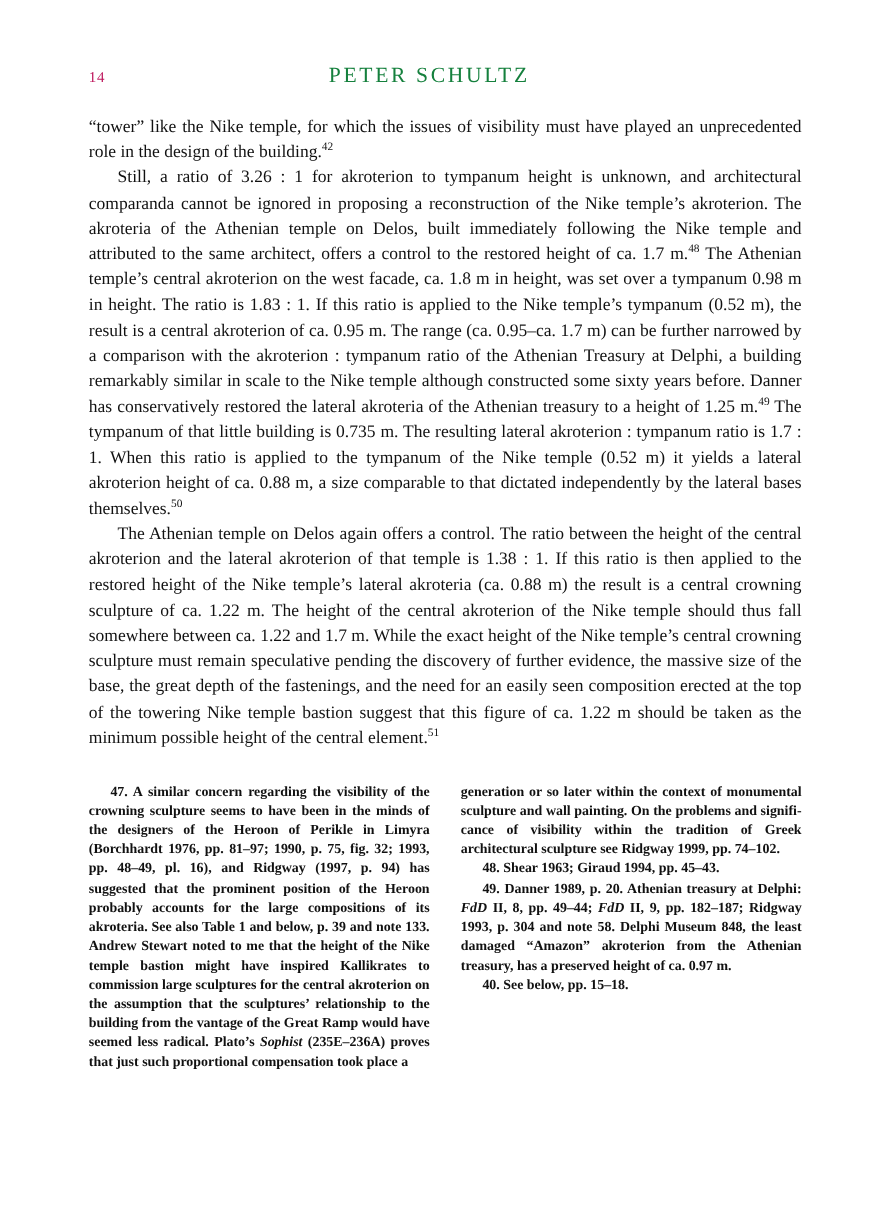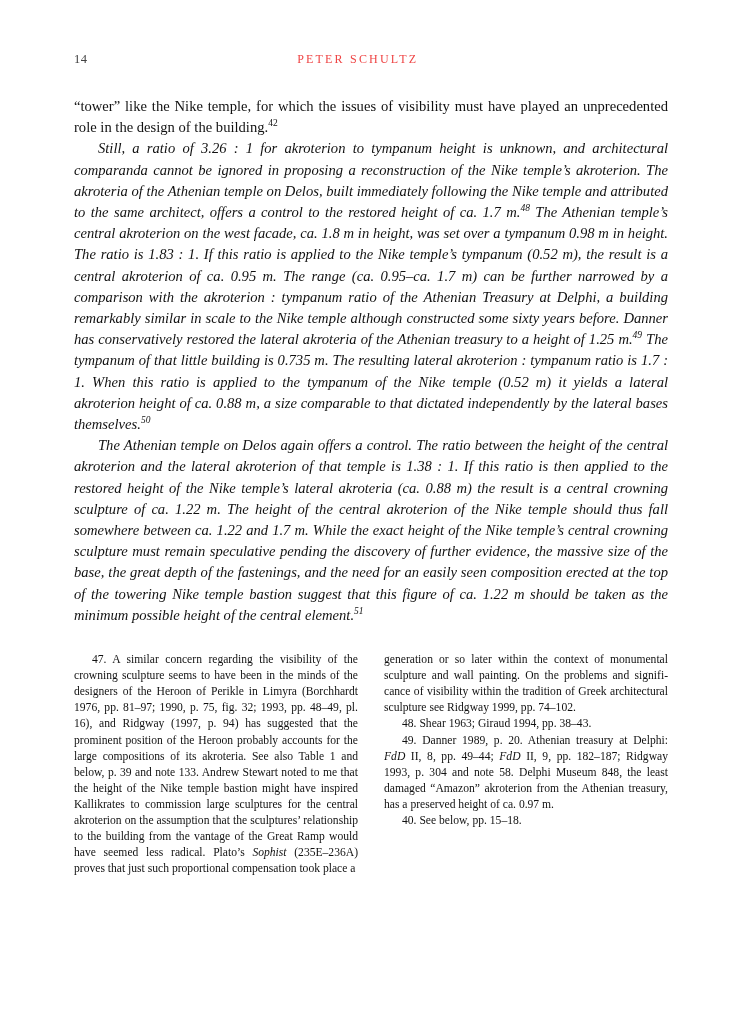--- a/index.html
+++ b/index.html
@@ -23,44 +23,43 @@
   }
   .running-head {
     display: flex;
     align-items: baseline;
     height: 18px;
     margin-bottom: 26px;
   }
   .folio {
     font-size: 12.5px;
     letter-spacing: 0.5px;
-    color: #404040;
+    color: #be185d;
   }
   .head-title {
     flex: 1;
     text-align: center;
-    font-size: 12px;
+    font-size: 18px;
     letter-spacing: 2.2px;
-    color: #ef4444;
+    color: #15803d;
     padding-right: 40px;
   }
   .body-text {
     width: 100%;
     font-size: 14.6px;
     line-height: 21.2px;
     text-align: justify;
     text-justify: inter-word;
     hyphens: none;
   }
   .body-text p {
     margin: 0;
   }
   .body-text p.indent {
     text-indent: 24px;
-    font-style: italic;
   }
   sup {
     font-size: 9.5px;
     vertical-align: super;
     line-height: 0;
   }
   em, .ital {
     font-style: italic;
   }
   .notes {
@@ -70,20 +69,21 @@
     width: 100%;
   }
   .notes-col {
     width: 50%;
     font-size: 11.6px;
     line-height: 16.1px;
     text-align: justify;
   }
   .notes-col p {
     margin: 0;
+    font-weight: bold;
   }
   .notes-col p.nindent {
     text-indent: 18px;
   }
   .spacer-first {
     display: inline-block;
     width: 18px;
   }
 </style>
 </head>
@@ -101,19 +101,19 @@
       <p class="indent"><span>Still, a ratio of 3.26 : 1 for akroterion to tympanum height is unknown, and architectural comparanda cannot be ignored in proposing a recon­struction of the Nike temple’s akroterion. The akroteria of the Athenian temple on Delos, built immediately following the Nike temple and attrib­uted to the same architect, offers a control to the restored height of ca. 1.7 m.</span><sup>48</sup><span> The Athenian temple’s central akroterion on the west facade, ca. 1.8 m in height, was set over a tympanum 0.98 m in height. The ratio is 1.83 : 1. If this ratio is applied to the Nike temple’s tympanum (0.52 m), the result is a central akroterion of ca. 0.95 m. The range (ca. 0.95–ca. 1.7 m) can be further narrowed by a comparison with the akroterion : tympanum ratio of the Athenian Treasury at Delphi, a building remarkably similar in scale to the Nike temple although constructed some sixty years before. Danner has conservatively restored the lateral akroteria of the Athenian treasury to a height of 1.25 m.</span><sup>49</sup><span> The tympanum of that little building is 0.735 m. The resulting lateral akroterion : tympanum ratio is 1.7 : 1. When this ratio is applied to the tympanum of the Nike temple (0.52 m) it yields a lateral akroterion height of ca. 0.88 m, a size comparable to that dictated independently by the lateral bases themselves.</span><sup>50</sup></p>
       <p class="indent"><span>The Athenian temple on Delos again offers a control. The ratio be­tween the height of the central akroterion and the lateral akroterion of that temple is 1.38 : 1. If this ratio is then applied to the restored height of the Nike temple’s lateral akroteria (ca. 0.88 m) the result is a central crown­ing sculpture of ca. 1.22 m. The height of the central akroterion of the Nike temple should thus fall somewhere between ca. 1.22 and 1.7 m. While the exact height of the Nike temple’s central crowning sculpture must re­main speculative pending the discovery of further evidence, the massive size of the base, the great depth of the fastenings, and the need for an easily seen composition erected at the top of the towering Nike temple bastion suggest that this figure of ca. 1.22 m should be taken as the mini­mum possible height of the central element.</span><sup>51</sup></p>
     </div>
 
   <div class="notes">
     <div class="notes-col" id="notes-left">
         <p><span class="spacer-first"></span><span>47. A similar concern regarding the visibility of the crowning sculpture seems to have been in the minds of the design­ers of the Heroon of Perikle in Limyra (Borchhardt 1976, pp. 81–97; 1990, p. 75, fig. 32; 1993, pp. 48–49, pl. 16), and Ridgway (1997, p. 94) has suggested that the prominent position of the Heroon probably accounts for the large compositions of its akroteria. See also Table 1 and below, p. 39 and note 133. Andrew Stewart noted to me that the height of the Nike temple bastion might have inspired Kallikrates to commission large sculptures for the central akroterion on the assumption that the sculptures’ relationship to the building from the vantage of the Great Ramp would have seemed less radical. Plato’s </span><em>Sophist</em><span> (235E–236A) proves that just such proportional compensation took place a</span></p>
       </div>
     <div class="notes-col" id="notes-right">
         <p><span>generation or so later within the context of monumental sculpture and wall painting. On the problems and signifi­cance of visibility within the tradition of Greek architectural sculpture see Ridgway 1999, pp. 74–102.</span></p>
-        <p class="nindent"><span>48. Shear 1963; Giraud 1994, pp. 38–43.</span></p>
+        <p class="nindent"><span>48. Shear 1963; Giraud 1994, pp. 45–43.</span></p>
         <p class="nindent"><span>49. Danner 1989, p. 20. Athenian treasury at Delphi: </span><em>FdD</em><span> II, 8, pp. 49–44; </span><em>FdD</em><span> II, 9, pp. 182–187; Ridgway 1993, p. 304 and note 58. Delphi Museum 848, the least damaged “Amazon” akro­terion from the Athenian treasury, has a preserved height of ca. 0.97 m.</span></p>
         <p class="nindent"><span>40. See below, pp. 15–18.</span></p>
       </div>
   </div>
 
 </div>
 
 </body></html>

